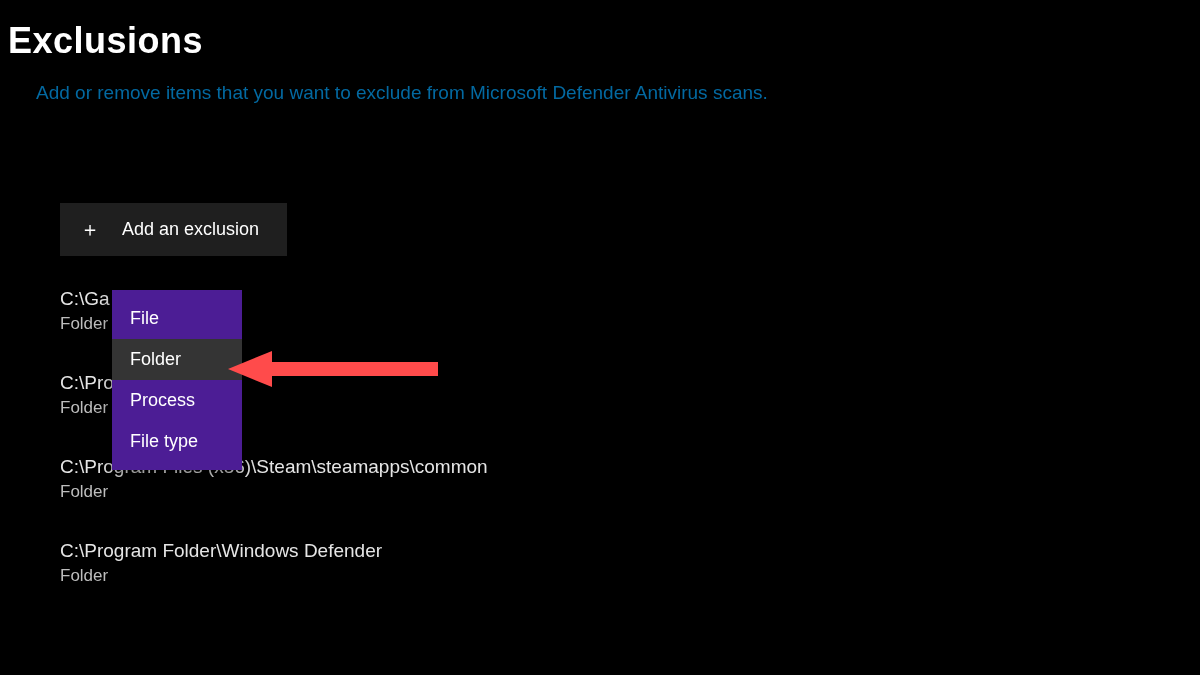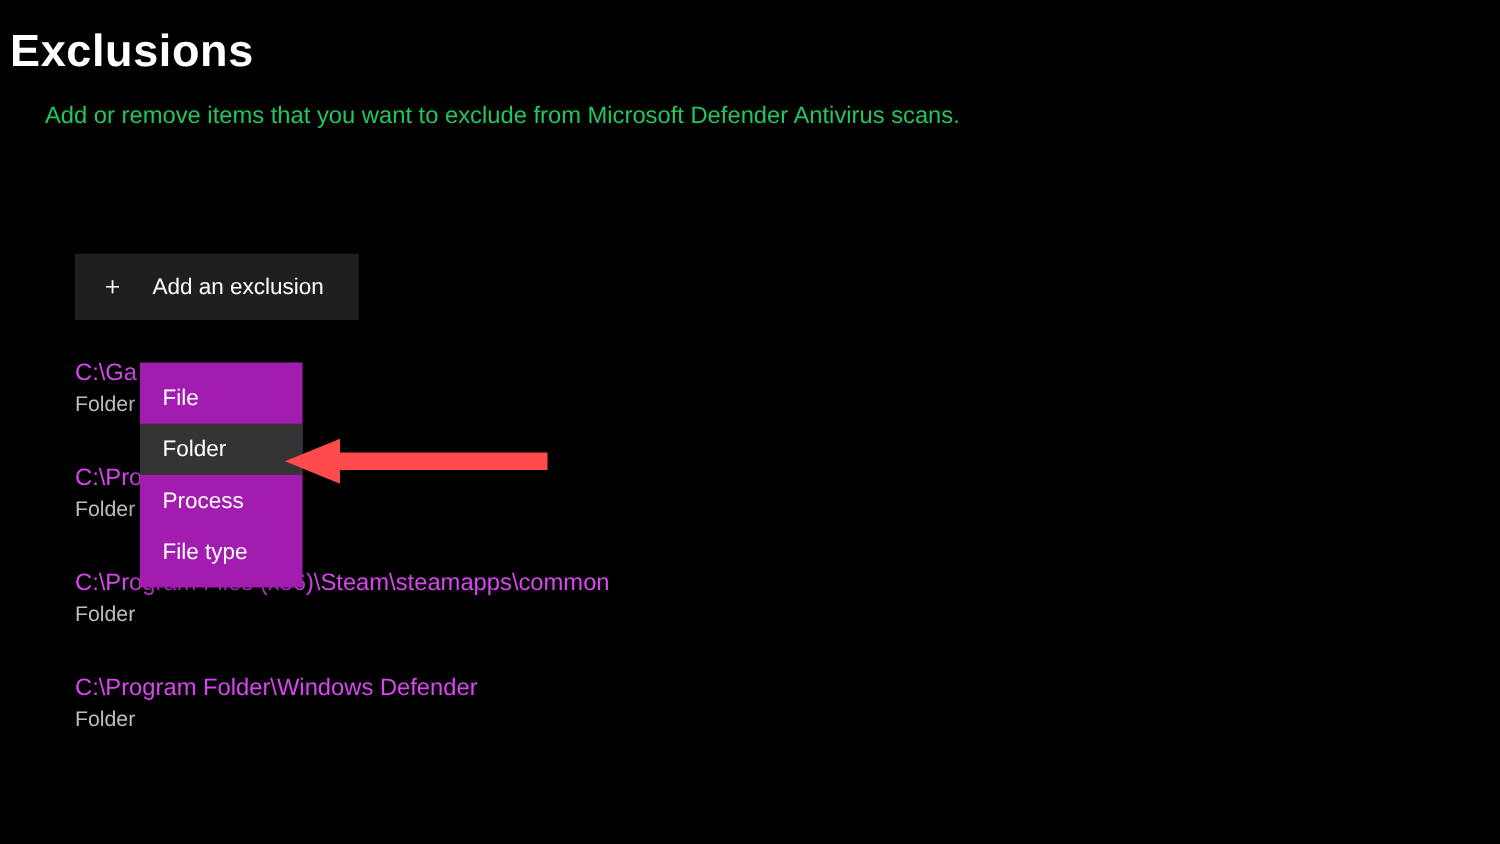--- a/index.html
+++ b/index.html
@@ -18,21 +18,21 @@
     box-sizing: border-box;
   }
   .title {
     font-size: 36px;
     font-weight: 700;
     margin: 0 0 18px 0;
     letter-spacing: 0.5px;
   }
   .subtitle {
     font-size: 19px;
-    color: #22c55e;
+    color: #0369a1;
     margin: 0 0 24px 0;
     line-height: 1.4;
     padding-left: 0;
   }
   .head-block {
     margin-left: -28px;
   }
   .content {
     margin-left: 24px;
     margin-top: 96px;
@@ -55,35 +55,35 @@
     line-height: 1;
   }
   .list {
     margin-top: 32px;
   }
   .item {
     margin-bottom: 38px;
   }
   .item-path {
     font-size: 19px;
-    color: #d946ef;
+    color: #e5e5e5;
     margin-bottom: 4px;
   }
   .item-type {
     font-size: 17px;
     color: #bdbdbd;
   }
 
   
   .menu {
     position: absolute;
     left: 112px;
     top: 290px;
     width: 130px;
-    background: #a21caf;
+    background: #4c1d95;
     padding: 8px 0;
     box-shadow: 0 4px 14px rgba(0,0,0,.5);
     z-index: 5;
   }
   .menu-item {
     font-size: 18px;
     color: #fff;
     padding: 10px 18px;
     cursor: pointer;
   }

